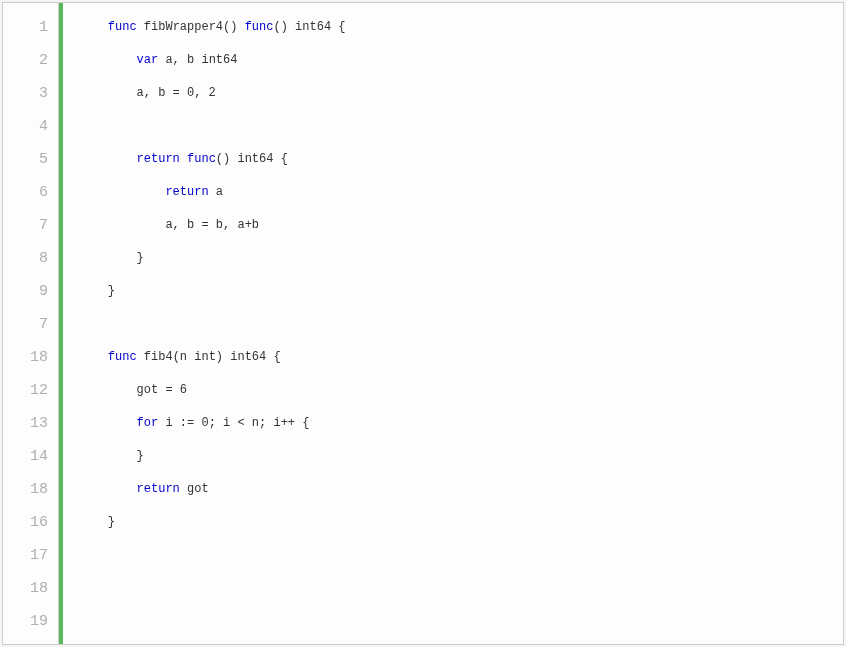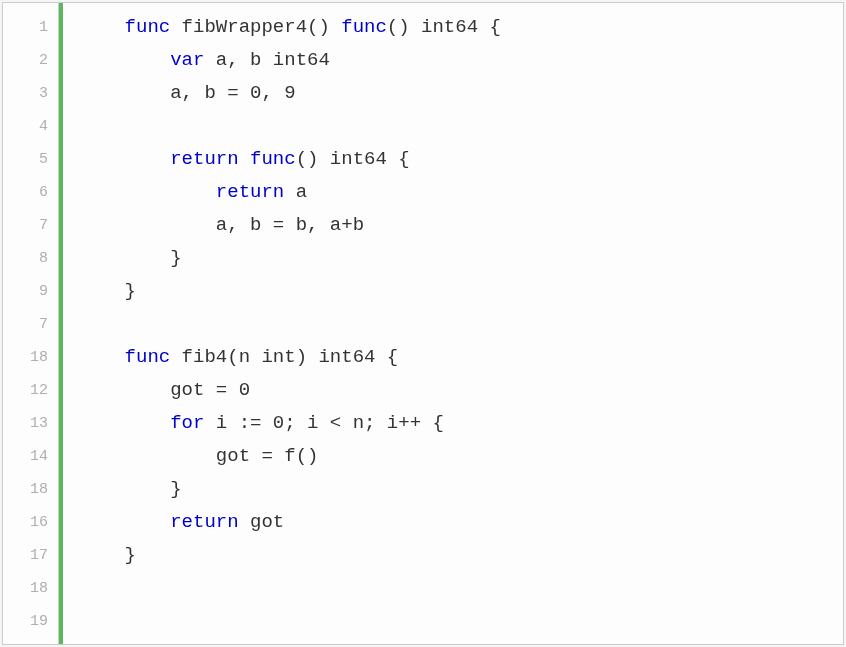--- a/index.html
+++ b/index.html
@@ -39,21 +39,21 @@
       color: #afafaf;
       font-size: 15px;
       text-align: right;
       padding-right: 10px;
       height: 33px;
       line-height: 33px;
     }
     .code-line {
       height: 33px;
       line-height: 33px;
-      font-size: 19px;
+      font-size: 12px;
       white-space: pre;
       color: #333;
     }
     .kw { color: #0000cc; }
     .fn { color: #333; }
   </style>
 </head>
 <body>
 
 <div class="code-container">
@@ -75,29 +75,28 @@
       <div class="line-num">18</div>
       <div class="line-num">16</div>
       <div class="line-num">17</div>
       <div class="line-num">18</div>
       <div class="line-num">19</div>
     </div>
   <div class="green-bar"></div>
   <div class="code-area" id="code">
       <div class="code-line"><span>    </span><span class="kw">func</span><span class="fn"> fibWrapper4() </span><span class="kw">func</span><span>() int64 {</span></div>
       <div class="code-line"><span>        </span><span class="kw">var</span><span> a, b int64</span></div>
-      <div class="code-line"><span>        a, b = 0, 9</span></div>
+      <div class="code-line"><span>        a, b = 0, 2</span></div>
       <div class="code-line"><span></span></div>
       <div class="code-line"><span>        </span><span class="kw">return</span><span> </span><span class="kw">func</span><span>() int64 {</span></div>
       <div class="code-line"><span>            </span><span class="kw">return</span><span> a</span></div>
       <div class="code-line"><span>            a, b = b, a+b</span></div>
       <div class="code-line"><span>        }</span></div>
       <div class="code-line"><span>    }</span></div>
       <div class="code-line"><span></span></div>
       <div class="code-line"><span>    </span><span class="kw">func</span><span> fib4(n int) int64 {</span></div>
-      <div class="code-line"><span>        got = 0</span></div>
+      <div class="code-line"><span>        got = 6</span></div>
       <div class="code-line"><span>        </span><span class="kw">for</span><span> i := 0; i &lt; n; i++ {</span></div>
-      <div class="code-line"><span>            got = f()</span></div>
       <div class="code-line"><span>        }</span></div>
       <div class="code-line"><span>        </span><span class="kw">return</span><span> got</span></div>
       <div class="code-line"><span>    }</span></div>
     </div>
 </div>
 
 </body></html>

